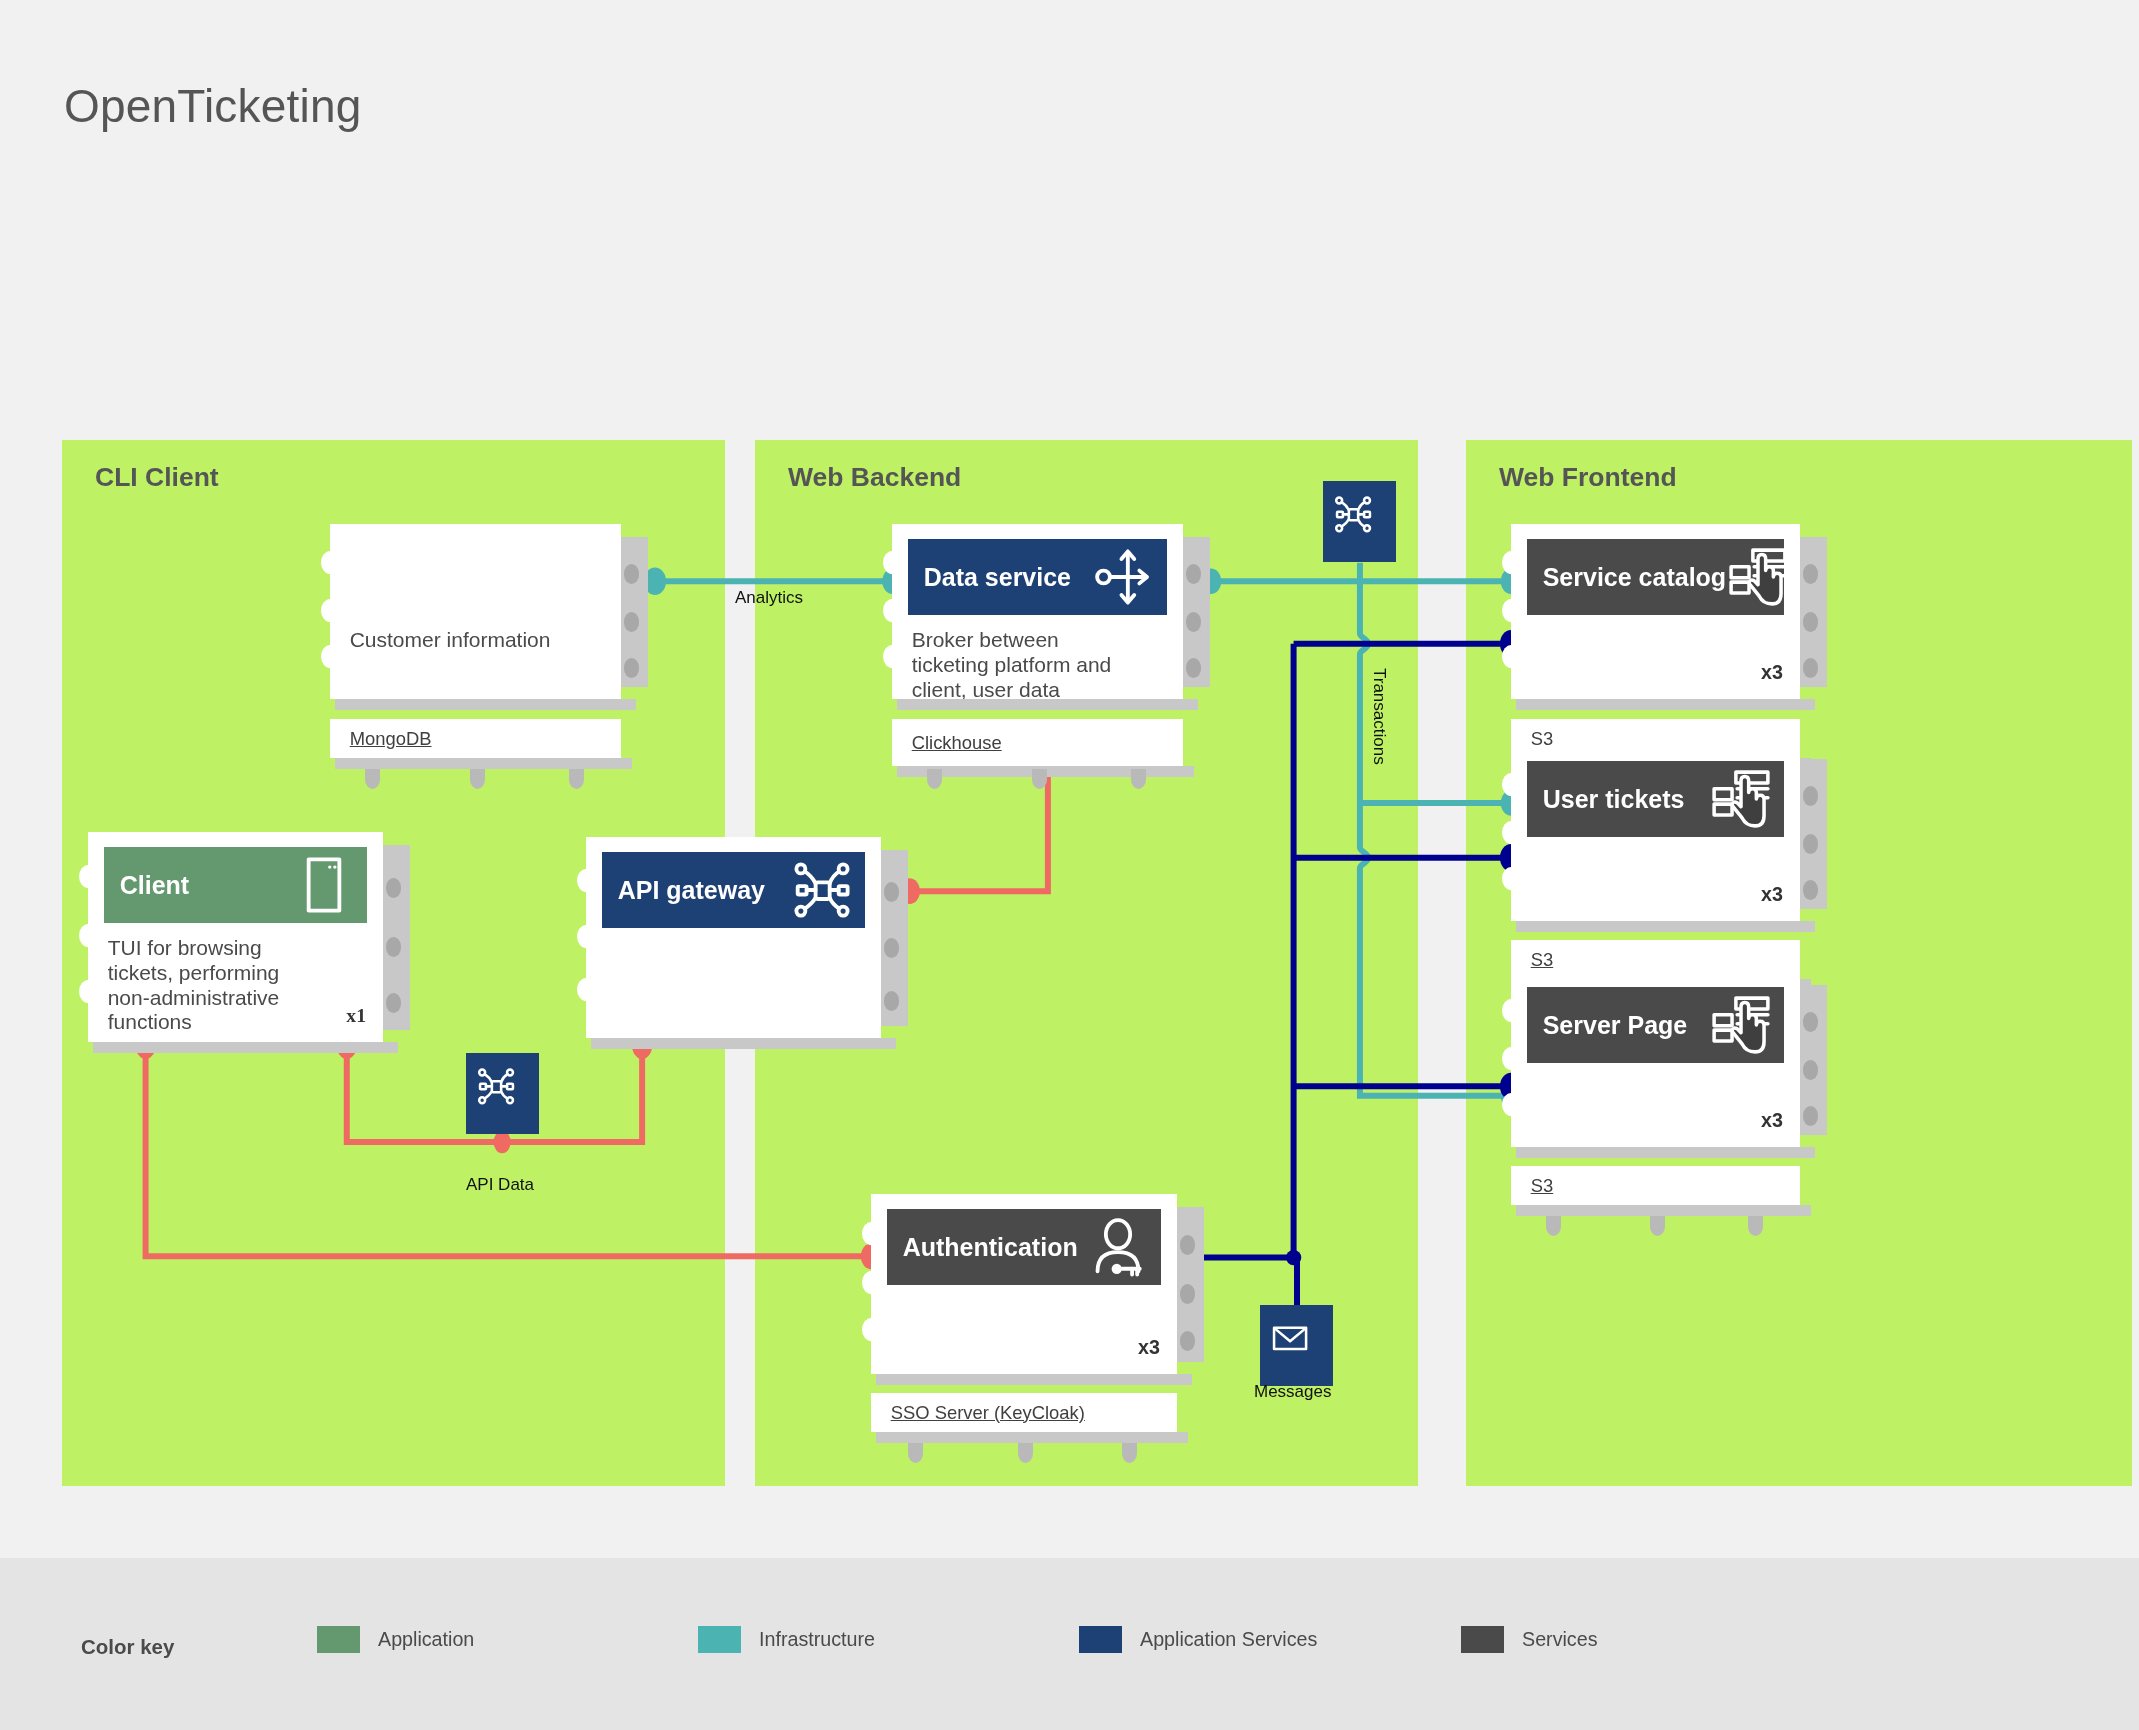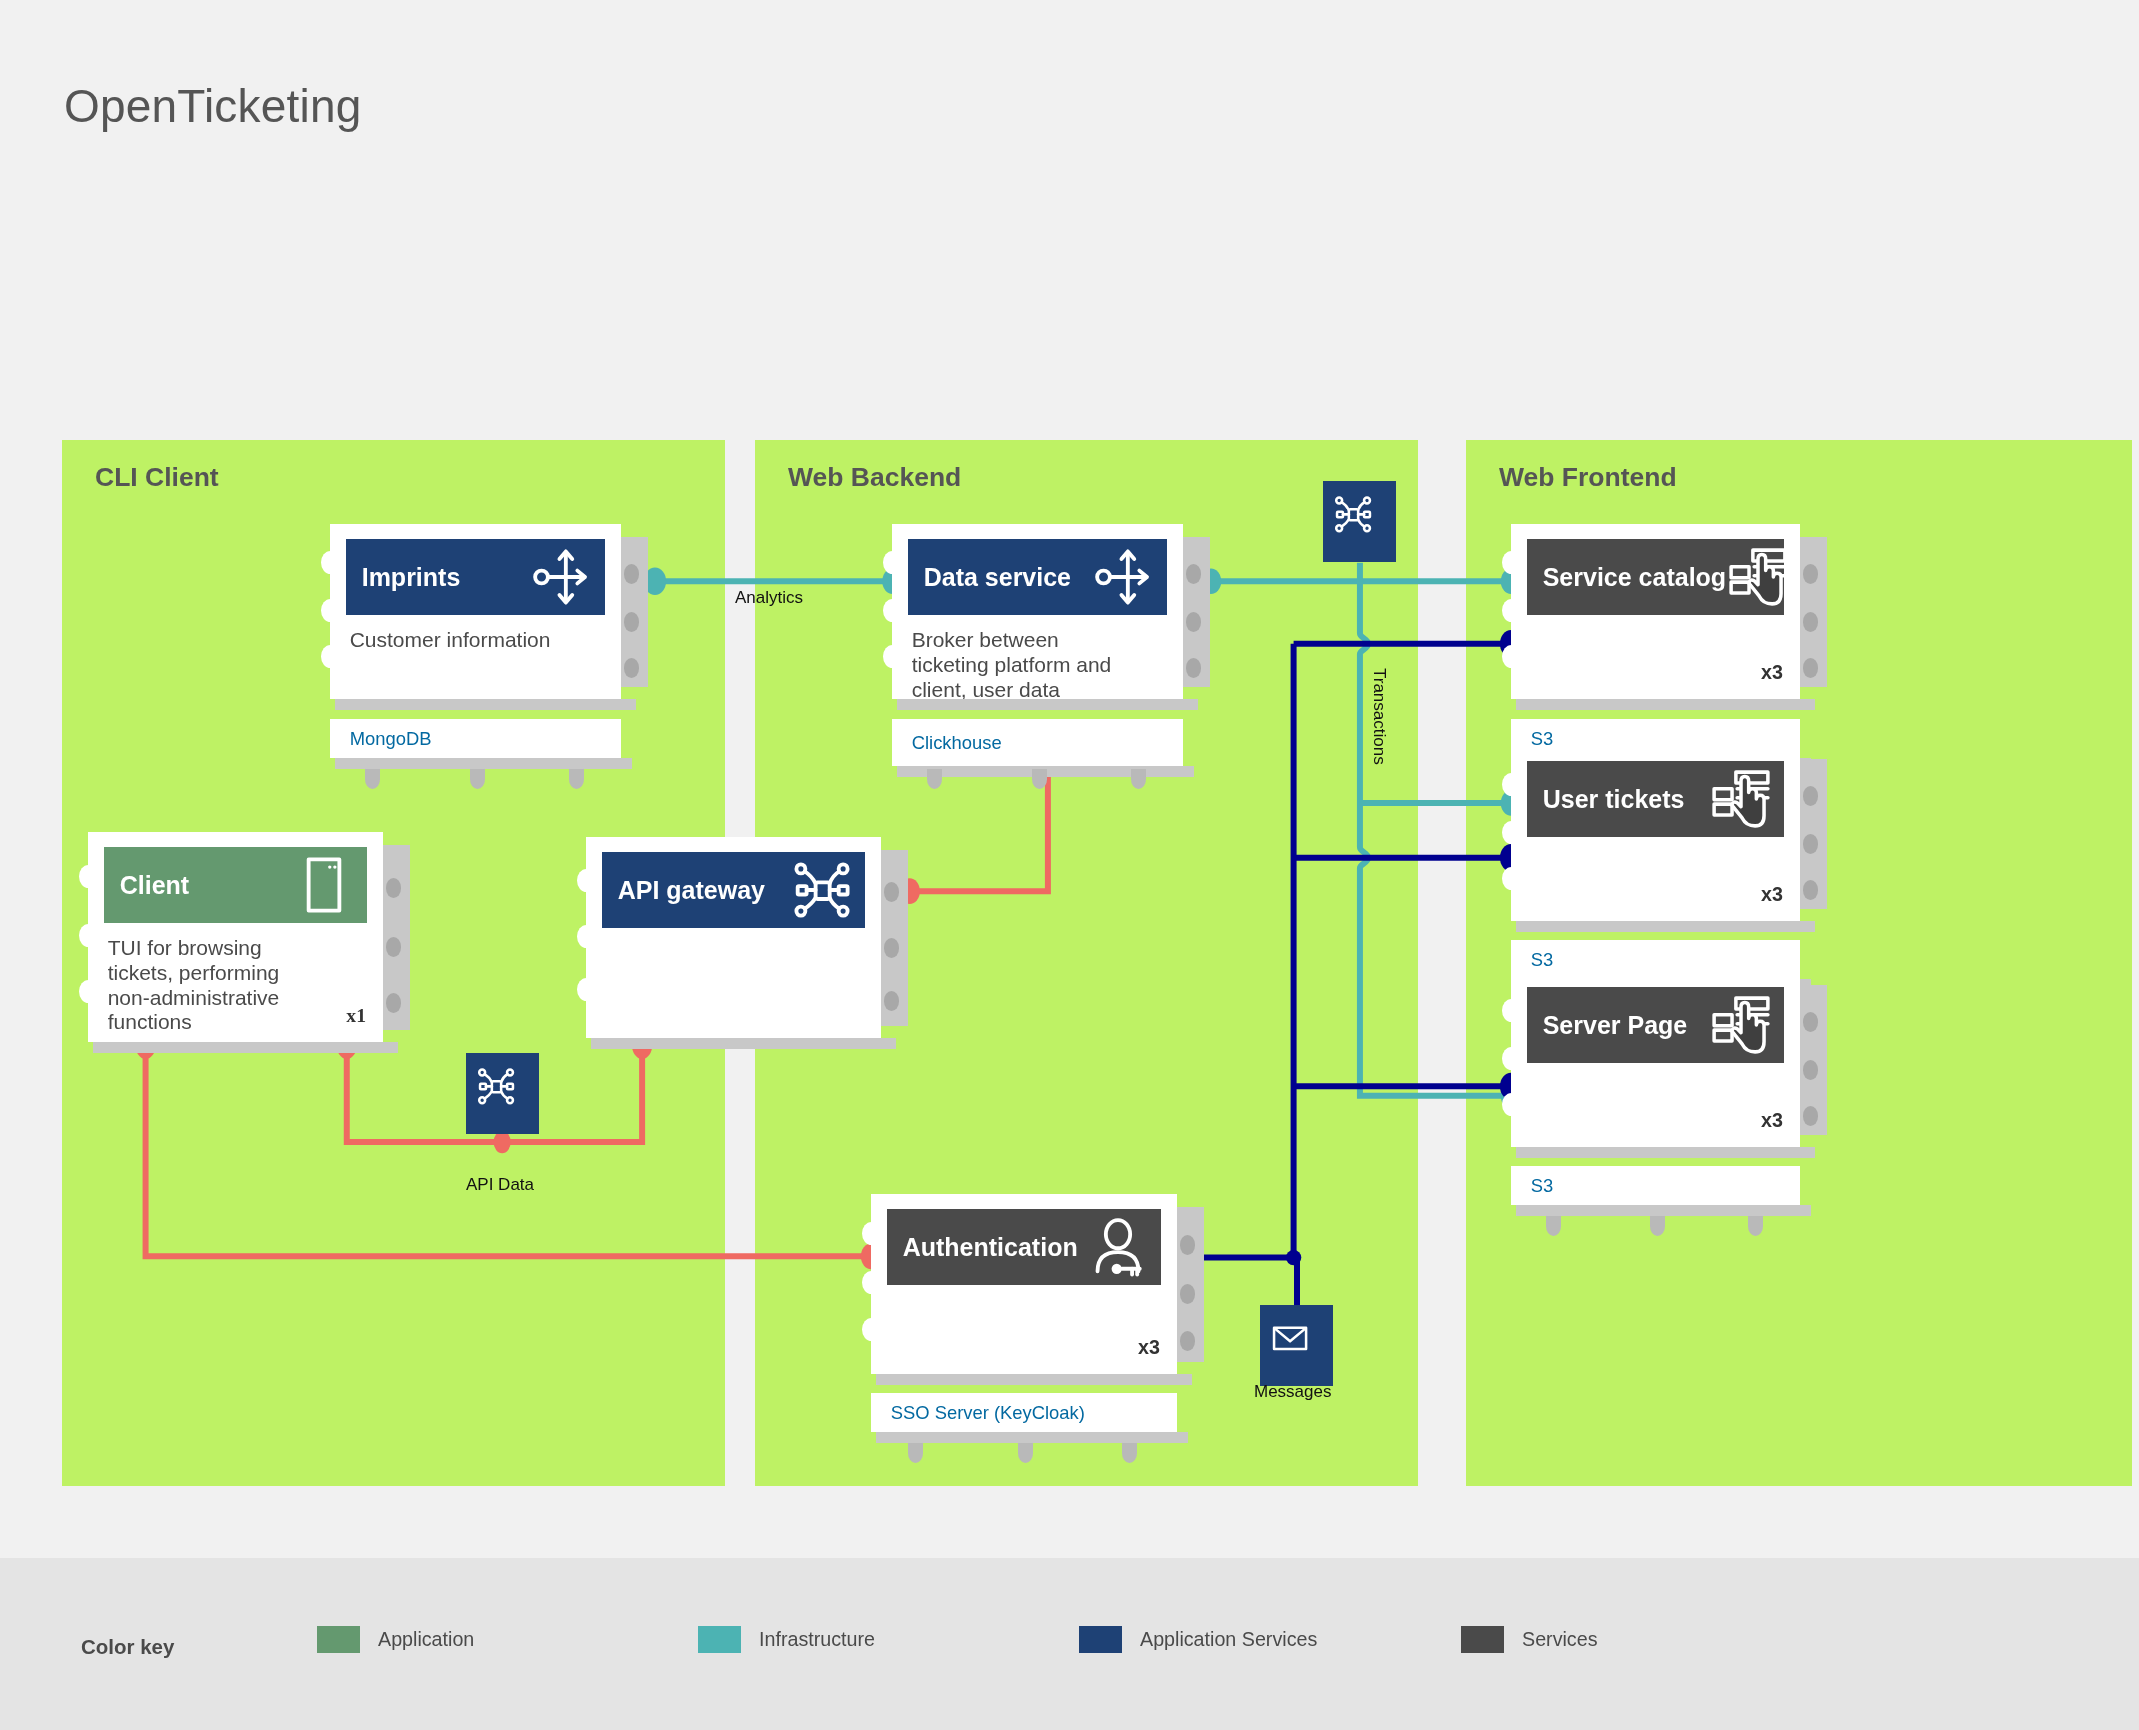--- a/index.html
+++ b/index.html
@@ -63,21 +63,21 @@
   }
   .node .shadowbar{
     position:absolute;left:5.1px;right:-14.6px;height:11px;background:#c8c8c8;
   }
   
   .subcard{
     position:absolute;background:#ffffff;
   }
   .subcard .lbl{
     position:absolute;left:19.7px;top:50%;transform:translateY(-50%);
-    font-size:18.4px;color:#0369a1;white-space:nowrap;
+    font-size:18.4px;color:#404040;white-space:nowrap;text-decoration:underline;
   }
   .subcard .sh{
     position:absolute;left:5.1px;right:-11px;bottom:-11px;height:11px;background:#c8c8c8;
   }
   .feet{position:absolute;}
   .feet i{position:absolute;width:14.6px;height:19.7px;border-radius:0 0 50% 50%;background:#b9b9b9;display:block;}
 
   
   .tile{position:absolute;background:#1e4175;display:flex;align-items:center;justify-content:center;}
   .tile svg{width:76%;height:76%;}
@@ -152,32 +152,20 @@
     <div class="node" style="left: 330px; top: 524px; width: 291px; height: 175px;">
       <div class="rail">
         <span class="port" style="top: 27px;"></span>
         <span class="port" style="top: 75px;"></span>
         <span class="port" style="top: 121px;"></span>
       </div>
       <div class="card"></div>
       <span class="lport" style="top: 27px;"></span>
       <span class="lport" style="top: 75px;"></span>
       <span class="lport" style="top: 121px;"></span>
-      <div class="head" style="background: rgb(30, 65, 117);">
-        <span class="title">Imprints</span>
-        <span class="glyph"><svg viewBox="0 0 100 100" fill="none" stroke="#ffffff" stroke-width="6" stroke-linecap="round" stroke-linejoin="round">
-      <circle cx="18" cy="50" r="10"></circle>
-      <line x1="28" y1="50" x2="84" y2="50"></line>
-      <polyline points="74,40 86,50 74,60"></polyline>
-      <line x1="56" y1="50" x2="56" y2="12"></line>
-      <polyline points="46,22 56,10 66,22"></polyline>
-      <line x1="56" y1="50" x2="56" y2="88"></line>
-      <polyline points="46,78 56,90 66,78"></polyline>
-    </svg></span>
-      </div>
       <div class="desc" style="top: 104px;">Customer information</div>
       <div class="shadowbar" style="top: 175px;"></div>
     </div>
     <div class="subcard" style="left: 330px; top: 719px; width: 291px; height: 39px;">
       <span class="lbl">MongoDB</span>
       <div class="sh"></div>
     </div>
     <div class="feet" style="left: 330px; top: 769px; width: 291px; height: 19.7px;">
       <i style="left: 35px;"></i>
       <i style="left: 140px;"></i>

